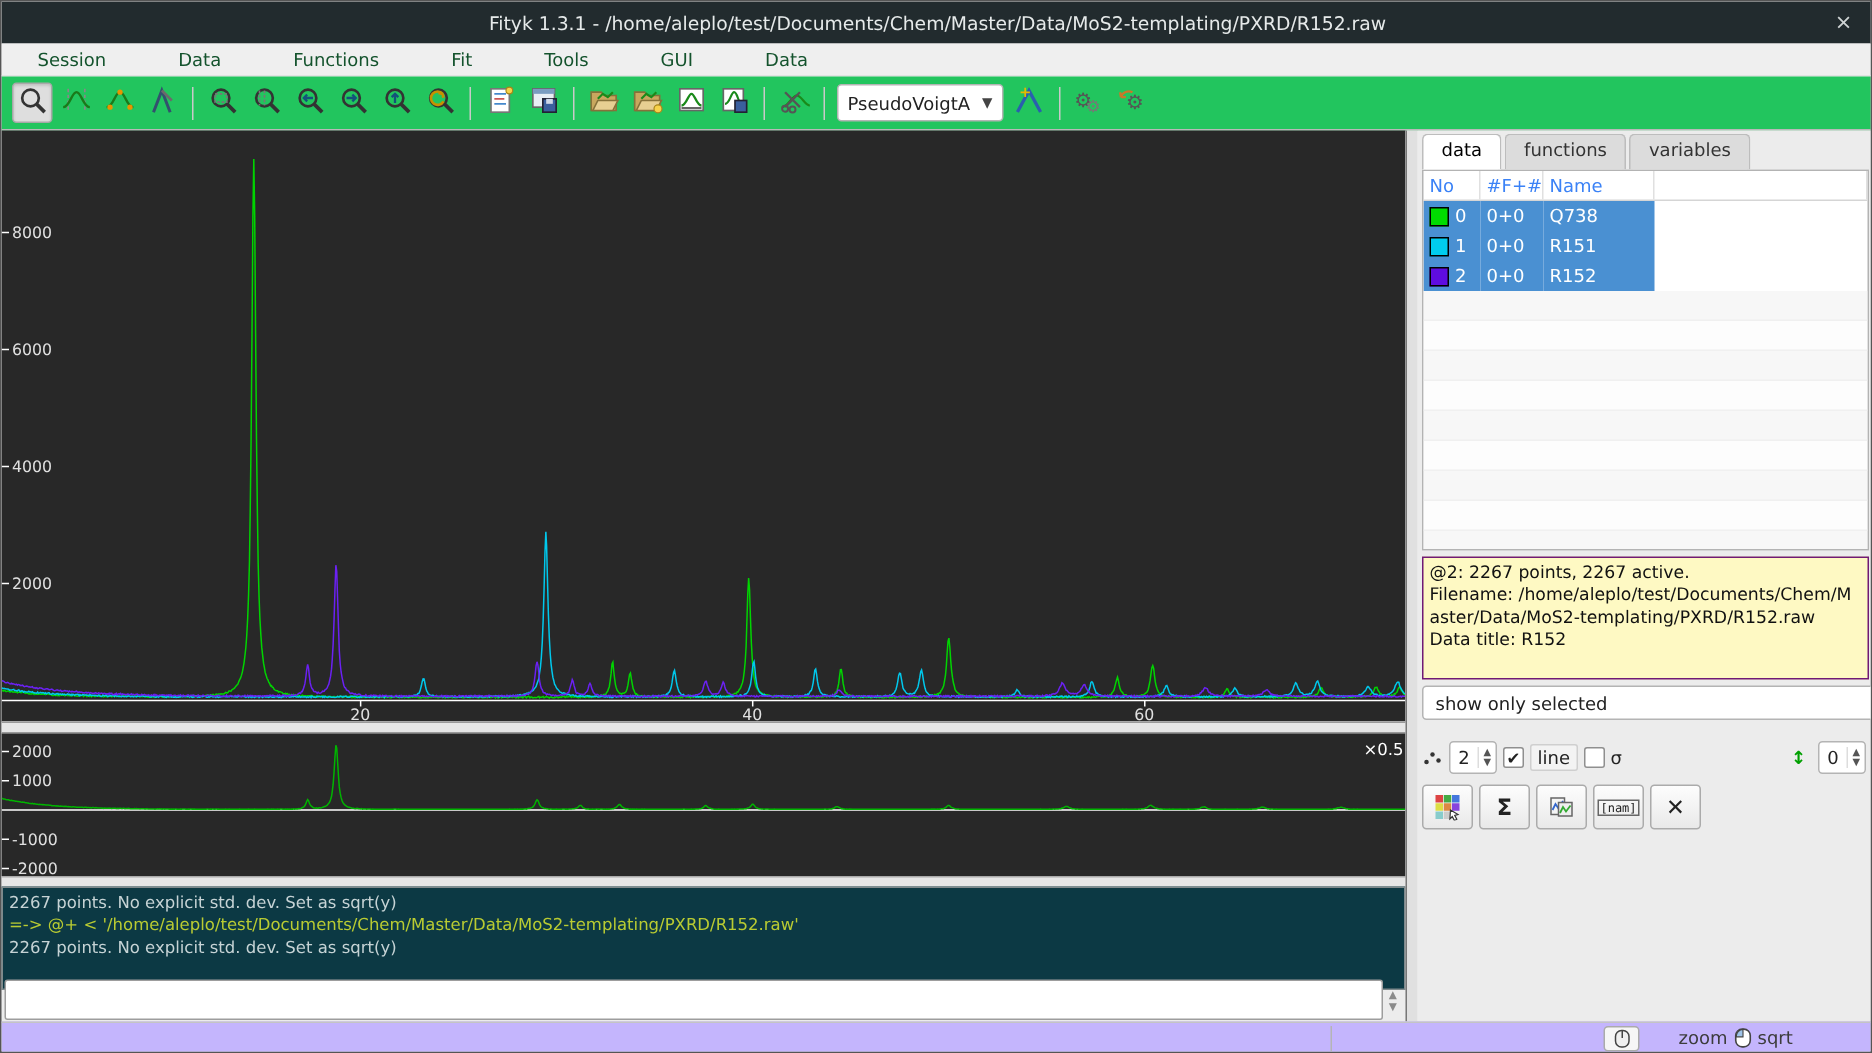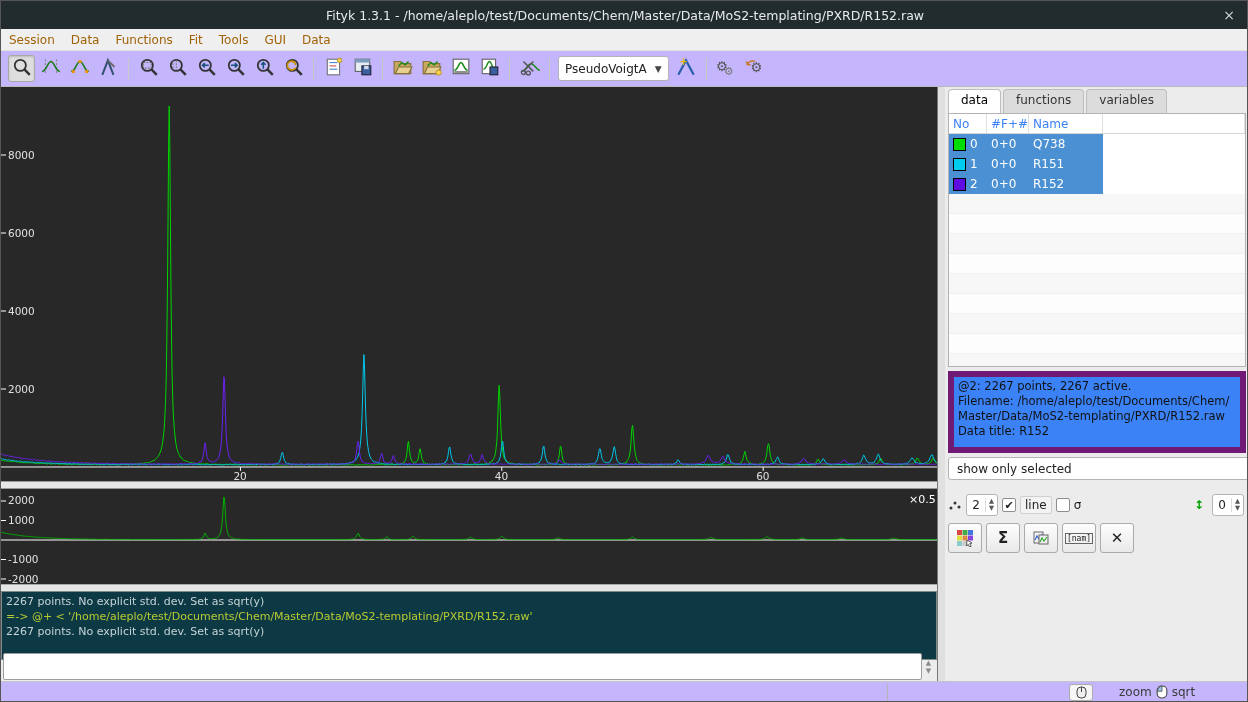--- a/index.html
+++ b/index.html
@@ -17,25 +17,25 @@
   }
   .titlebar .close {
     position:absolute; right:10px; top:4px; width:20px; height:20px; text-align:center;
     line-height:20px; color:#cfd4d4; font-size:14px; cursor:default;
   }
   
   .menubar {
     position:absolute; left:0; top:28px; width:1248px; height:22px;
     background:#efefef; border-bottom:1px solid #e2e2e2; display:flex; align-items:center;
   }
-  .menubar span { padding:3px 8px; color:#a16207; }
+  .menubar span { padding:3px 24px; color:#14532d; }
   
   .toolbar {
     position:absolute; left:0; top:50px; width:1248px; height:36px;
-    background:#c4b5fd; border-bottom:1px solid #b9b9b9; display:flex; align-items:center; padding-left:6px;
+    background:#22c55e; border-bottom:1px solid #b9b9b9; display:flex; align-items:center; padding-left:6px;
   }
   .tbtn {
     width:27px; height:27px; margin:0 1px; display:flex; align-items:center; justify-content:center;
     border:1px solid transparent; border-radius:3px; background:transparent;
   }
   .tbtn.pressed { border:1px solid #a8a8a8; background:#dedede; box-shadow:inset 0 1px 2px rgba(0,0,0,.15); }
   .tsep { width:1px; height:22px; background:#c9c9c9; margin:0 5px; }
   .combo {
     height:25px; min-width:106px; background:#fff; border:1px solid #b4b4b4; border-radius:3px;
     display:flex; align-items:center; padding:0 6px; margin:0 3px; gap:8px;
@@ -90,21 +90,21 @@
   .c-no { width:38px; padding-left:4px; display:flex; align-items:center; gap:4px; }
   .c-ff { width:42px; padding-left:4px; }
   .c-name { width:74px; padding-left:4px; }
   .c-fill { flex:1; }
   .drow { color:#fff; }
   .drow .sel { background:#4a90d2; }
   .swatch { width:13px; height:13px; border:1px solid #000; display:inline-block; }
   .filler { height:20px; border-bottom:1px solid #f0f0f0; background:#fdfdfd; }
   .filler:nth-child(odd){ background:#f7f7f7; }
   .infobox {
-    margin:4px 0 0 3px; width:298px; height:82px; background:#3b82f6; border:6px solid #701a75;
+    margin:4px 0 0 3px; width:298px; height:82px; background:#fef9c3; border:1px solid #701a75;
     font-size:11.5px; line-height:15px; padding:2px 4px; color:#111; word-break:break-all;
   }
   .showsel {
     margin:4px 0 12px 3px; width:358px; height:23px; background:#fff; border:1px solid #b4b4b4; border-radius:3px;
     display:flex; align-items:center; padding:0 8px; color:#222;
   }
   .showsel .arrow { margin-left:auto; font-size:9px; color:#444; }
   .ctrl-row { margin:4px 0 0 3px; width:298px; height:26px; display:flex; align-items:center; gap:4px; position:relative; }
   .spin { display:flex; border:1px solid #b4b4b4; background:#fff; border-radius:3px; height:22px; align-items:center; }
   .spin .num { width:18px; text-align:center; }

